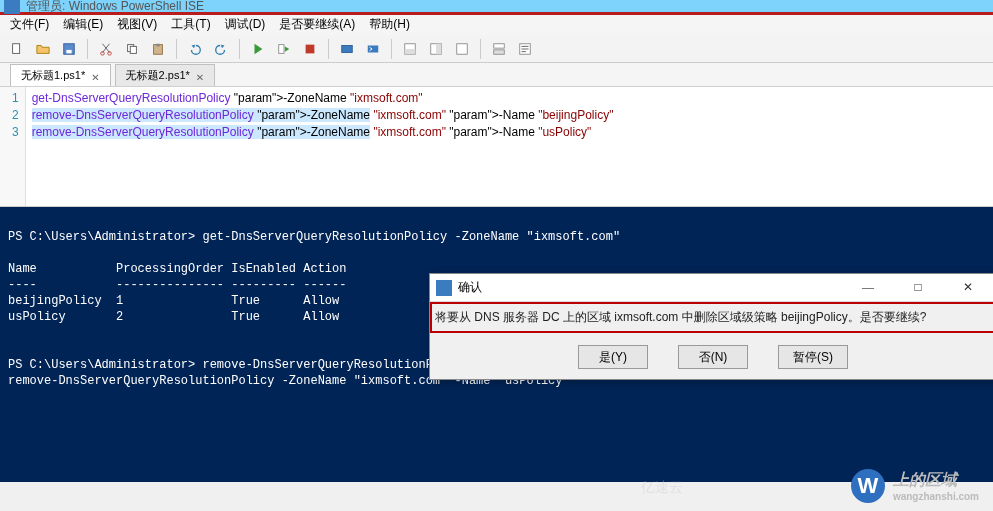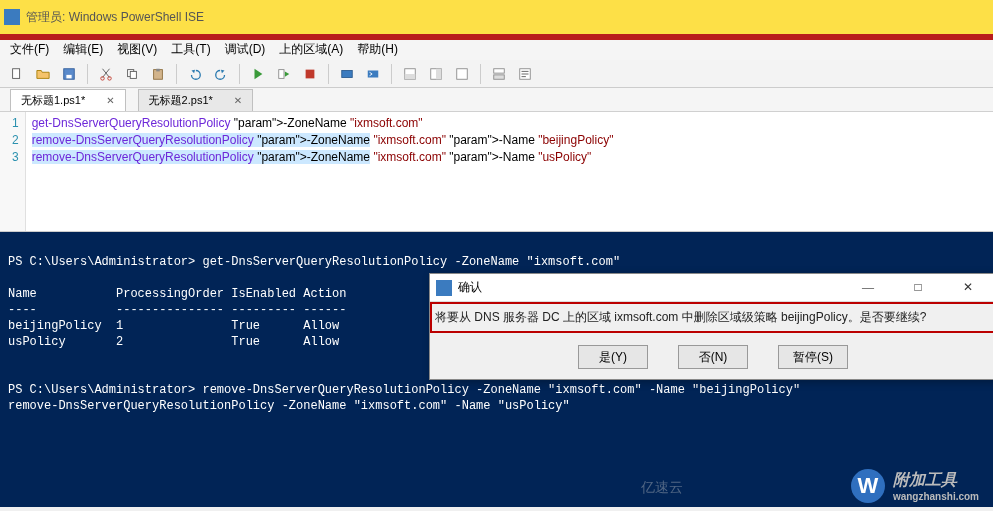--- a/index.html
+++ b/index.html
@@ -1,27 +1,27 @@
 <!DOCTYPE html>
 <html><head>
 <meta charset="utf-8">
 <style>
 *{margin:0;padding:0;box-sizing:border-box;font-family:"Microsoft YaHei","Segoe UI",Tahoma,sans-serif}
 body{background:#f0f0f0;width:993px;height:511px;overflow:hidden;font-size:12px}
-.titlebar{background:#fde047;height:40px;display:flex;align-items:center;padding:0 4px;border-bottom:6px solid #b91c1c}
+.titlebar{background:#7dd3fc;height:15px;display:flex;align-items:center;padding:0 4px;border-bottom:3px solid #b91c1c}
 .titlebar .ticon{width:16px;height:16px;margin-right:6px;background:#3b7bbf;display:inline-block}
 .titlebar .ttext{color:#555}
 .menubar{background:#f5f5f5;height:20px;display:flex;align-items:flex-start;padding:0 4px;gap:2px}
 .menubar span{padding:1px 6px;cursor:default}
 .toolbar{background:#f3f3f3;height:28px;display:flex;align-items:center;padding:0 6px;gap:4px;border-bottom:1px solid #ccc}
 .tbtn{width:22px;height:22px;display:flex;align-items:center;justify-content:center;border:1px solid transparent;color:#444}
 .tbtn svg{width:14px;height:14px}
 .tsep{width:1px;height:20px;background:#ccc;margin:0 3px}
 .tabstrip{background:#f5f5f5;height:24px;display:flex;align-items:flex-end;padding:0 10px;border-bottom:1px solid #d0d0d0}
-.tab{border:1px solid #c0c0c0;border-bottom:none;padding:3px 10px;background:#e8e8e8;margin-right:12px;display:flex;align-items:center;gap:21px;font-size:11px}
+.tab{border:1px solid #c0c0c0;border-bottom:none;padding:3px 10px;background:#e8e8e8;margin-right:4px;display:flex;align-items:flex-end;gap:6px;font-size:11px}
 .tab.active{background:#fff}
 .tab .x{color:#666;font-size:10px}
 .editor{background:#fff;height:120px;display:flex;font-family:Consolas,"Courier New",monospace;font-size:12px;border-bottom:1px solid #ccc}
 .gutter{background:#f8f8f8;border-right:1px solid #e0e0e0;color:#2b91af;text-align:right;padding:3px 6px 3px 12px;line-height:17px}
 .code{padding:3px 6px;line-height:17px;flex:1;white-space:pre}
 .cmd{color:#6d28d9}
 .str{color:#8b0000}
 .code .hl{background:#cce8ff}
 .console{background:#012456;color:#ffffff;font-family:Consolas,"Courier New",monospace;font-size:12px;padding:6px 8px;height:275px;line-height:16px;white-space:pre;position:relative;overflow:hidden}
 .dialog{position:absolute;left:429px;top:273px;width:568px;background:#f0f0f0;border:1px solid #888;box-shadow:2px 2px 8px rgba(0,0,0,.3)}
@@ -44,21 +44,21 @@
   <span class="ticon"></span>
   <span class="ttext">管理员: Windows PowerShell ISE</span>
 </div>
 
 <div class="menubar">
   <span>文件(F)</span>
   <span>编辑(E)</span>
   <span>视图(V)</span>
   <span>工具(T)</span>
   <span>调试(D)</span>
-  <span>上的区域(A)</span>
+  <span>是否要继续(A)</span>
   <span>帮助(H)</span>
 </div>
 
 <div class="toolbar">
   <div class="tbtn">
       <svg viewBox="0 0 16 16">
         <rect x="3" y="2" width="8" height="11" fill="#fff" stroke="#555"></rect>
       </svg>
     </div>
   <div class="tbtn">
@@ -214,16 +214,16 @@
     <button class="dlg-btn">是(Y)</button>
     <button class="dlg-btn">否(N)</button>
     <button class="dlg-btn">暂停(S)</button>
   </div>
 </div>
 
 <div class="wm2">亿速云</div>
 <div class="watermark">
   <div class="wm-logo">W</div>
   <div>
-    <div>附加工具</div>
+    <div>上的区域</div>
     <div style="font-size:10px;font-style:normal">wangzhanshi.com</div>
   </div>
 </div>
 
 </body></html>

